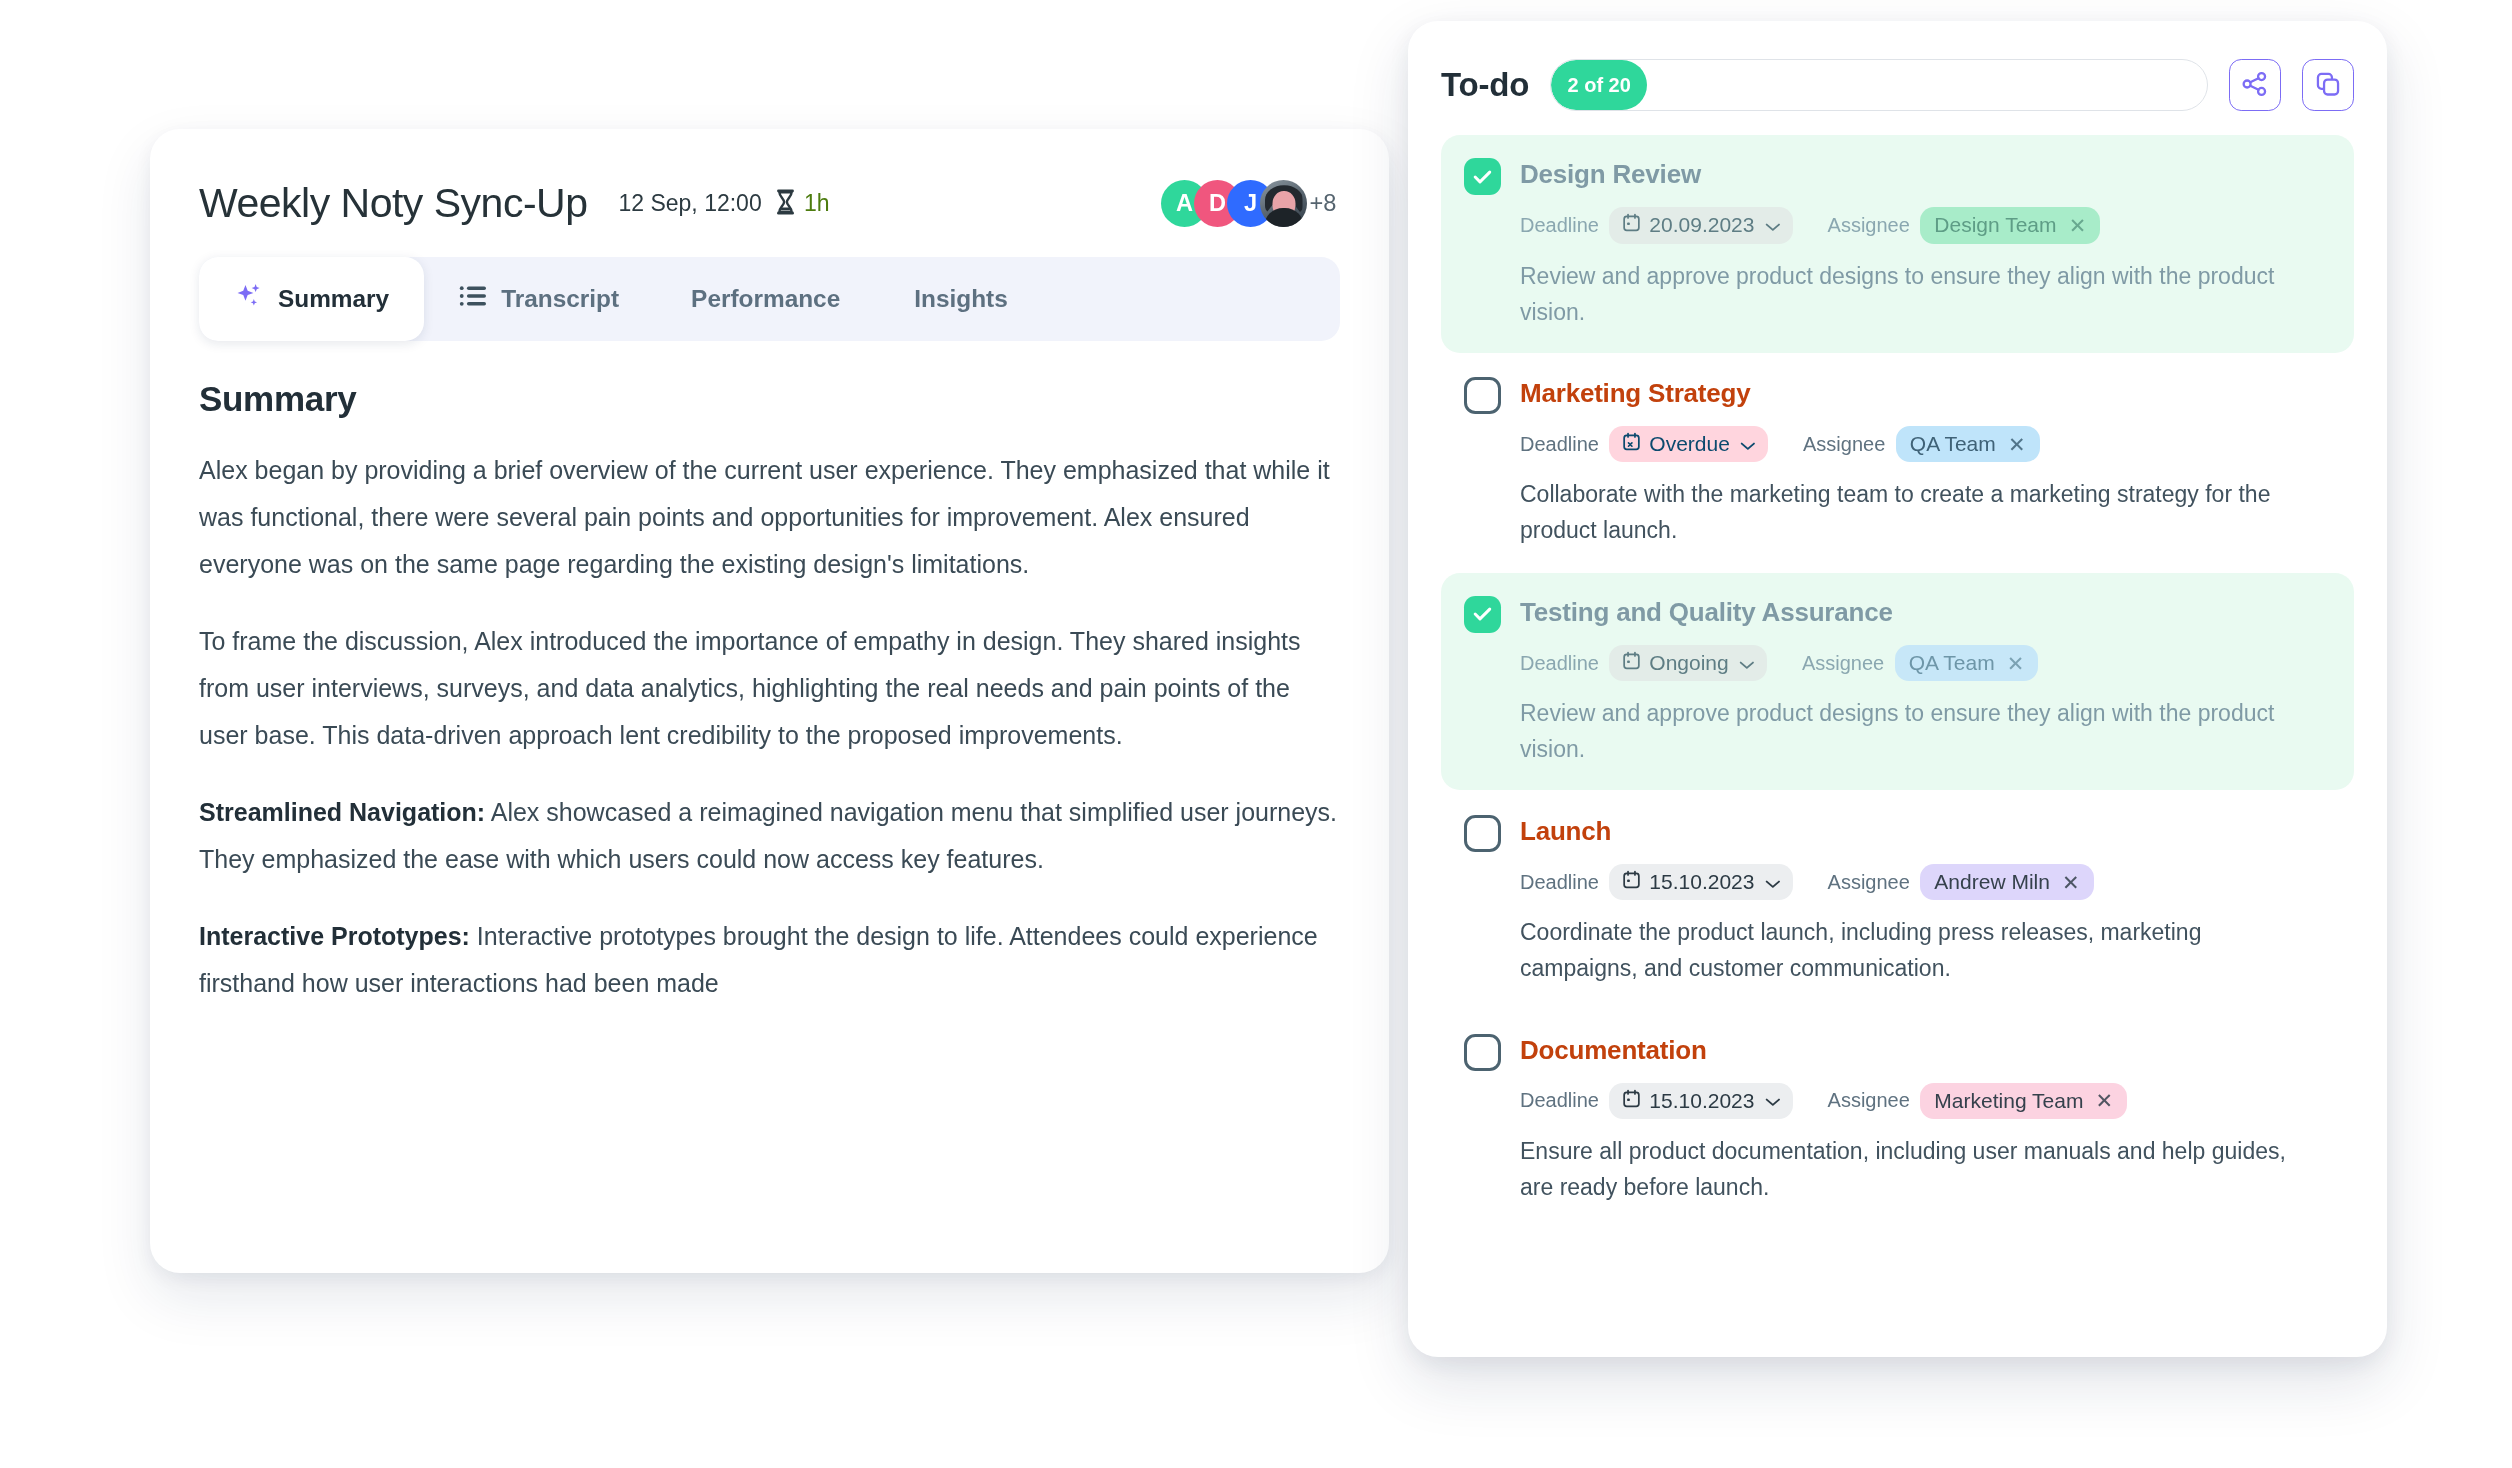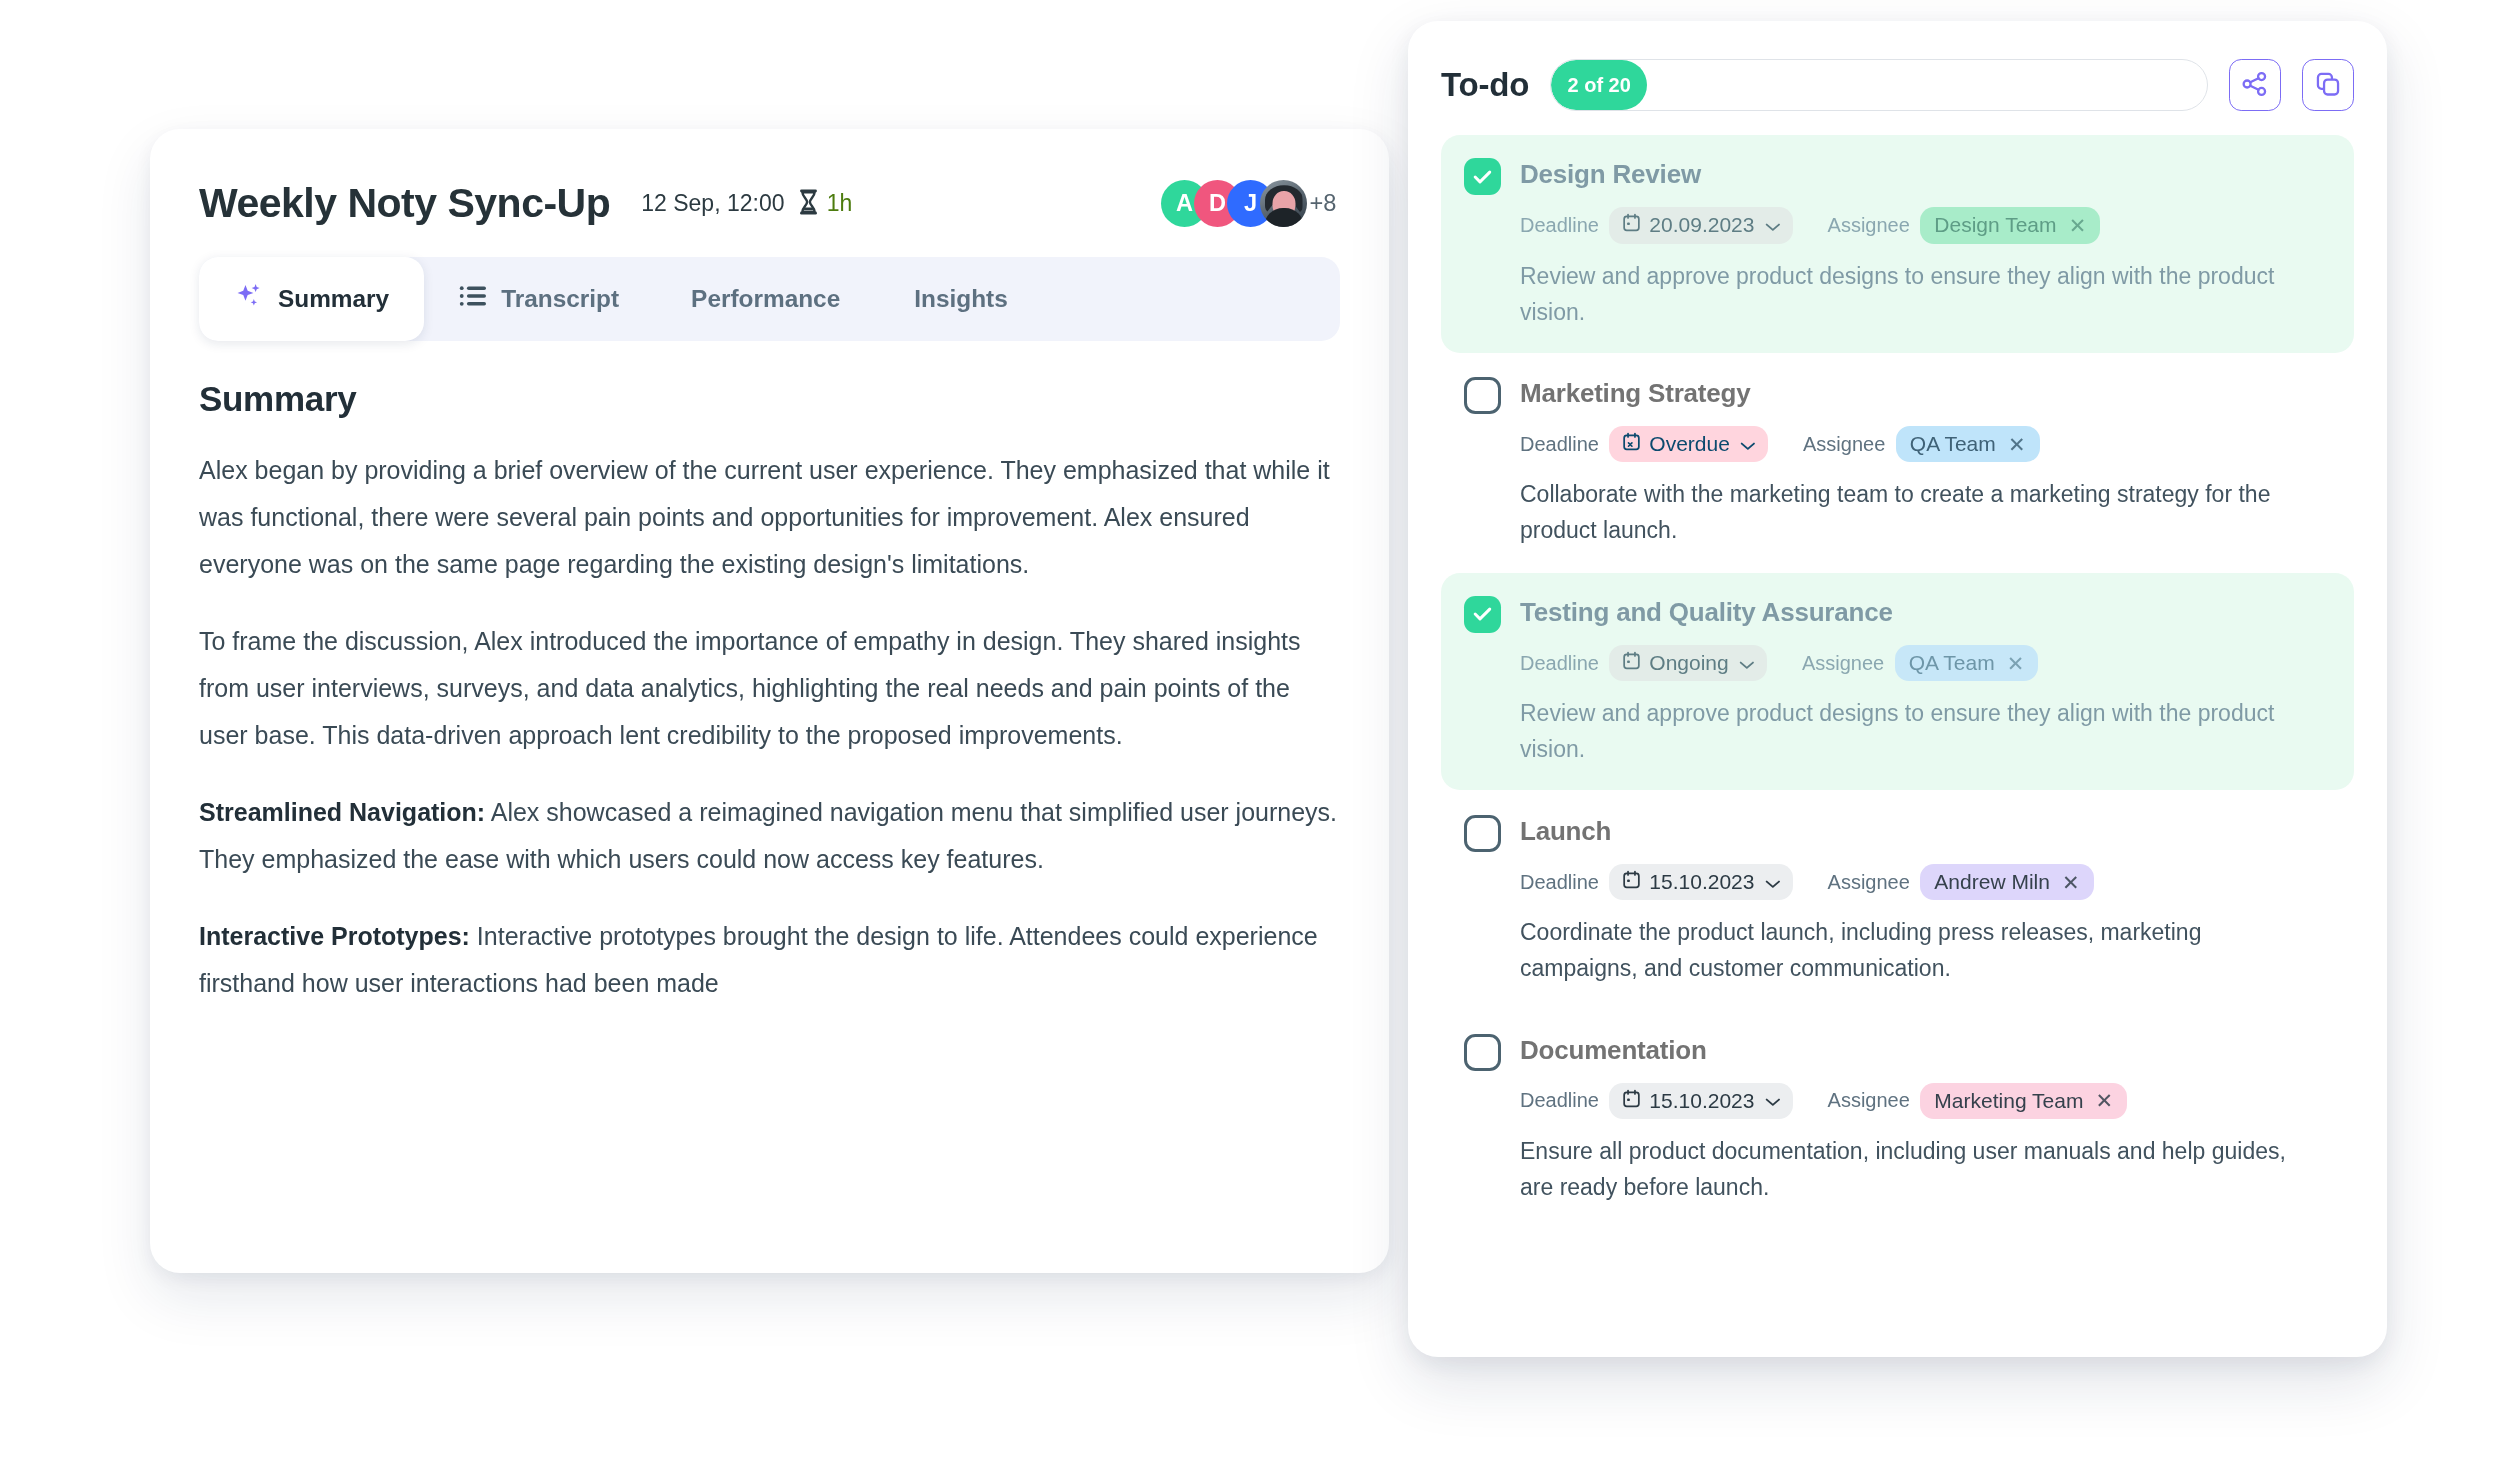--- a/index.html
+++ b/index.html
@@ -32,21 +32,21 @@
   }
 
   .meeting-header {
     padding: 51px 49px 0 49px;
     display: flex;
     align-items: center;
   }
 
   .meeting-title {
     font-size: 41px;
-    font-weight: 700;
+    font-weight: 400;
     color: #263238;
     letter-spacing: -0.5px;
     white-space: nowrap;
   }
 
   .meeting-meta {
     display: flex;
     align-items: center;
     margin-left: 31px;
     gap: 12.2px;
@@ -298,21 +298,21 @@
   .checkbox.checked {
     background: #2fd79b;
     border: none;
   }
 
   .todo-main { flex: 1; min-width: 0; }
 
   .todo-name {
     font-size: 26px;
     font-weight: 700;
-    color: #737373;
+    color: #c2410c;
     letter-spacing: -0.2px;
     line-height: 37px;
   }
   .todo-item.done .todo-name { color: #7f9aa5; }
 
   .todo-fields {
     display: flex;
     align-items: center;
     gap: 10.5px;
     margin-top: 14px;

